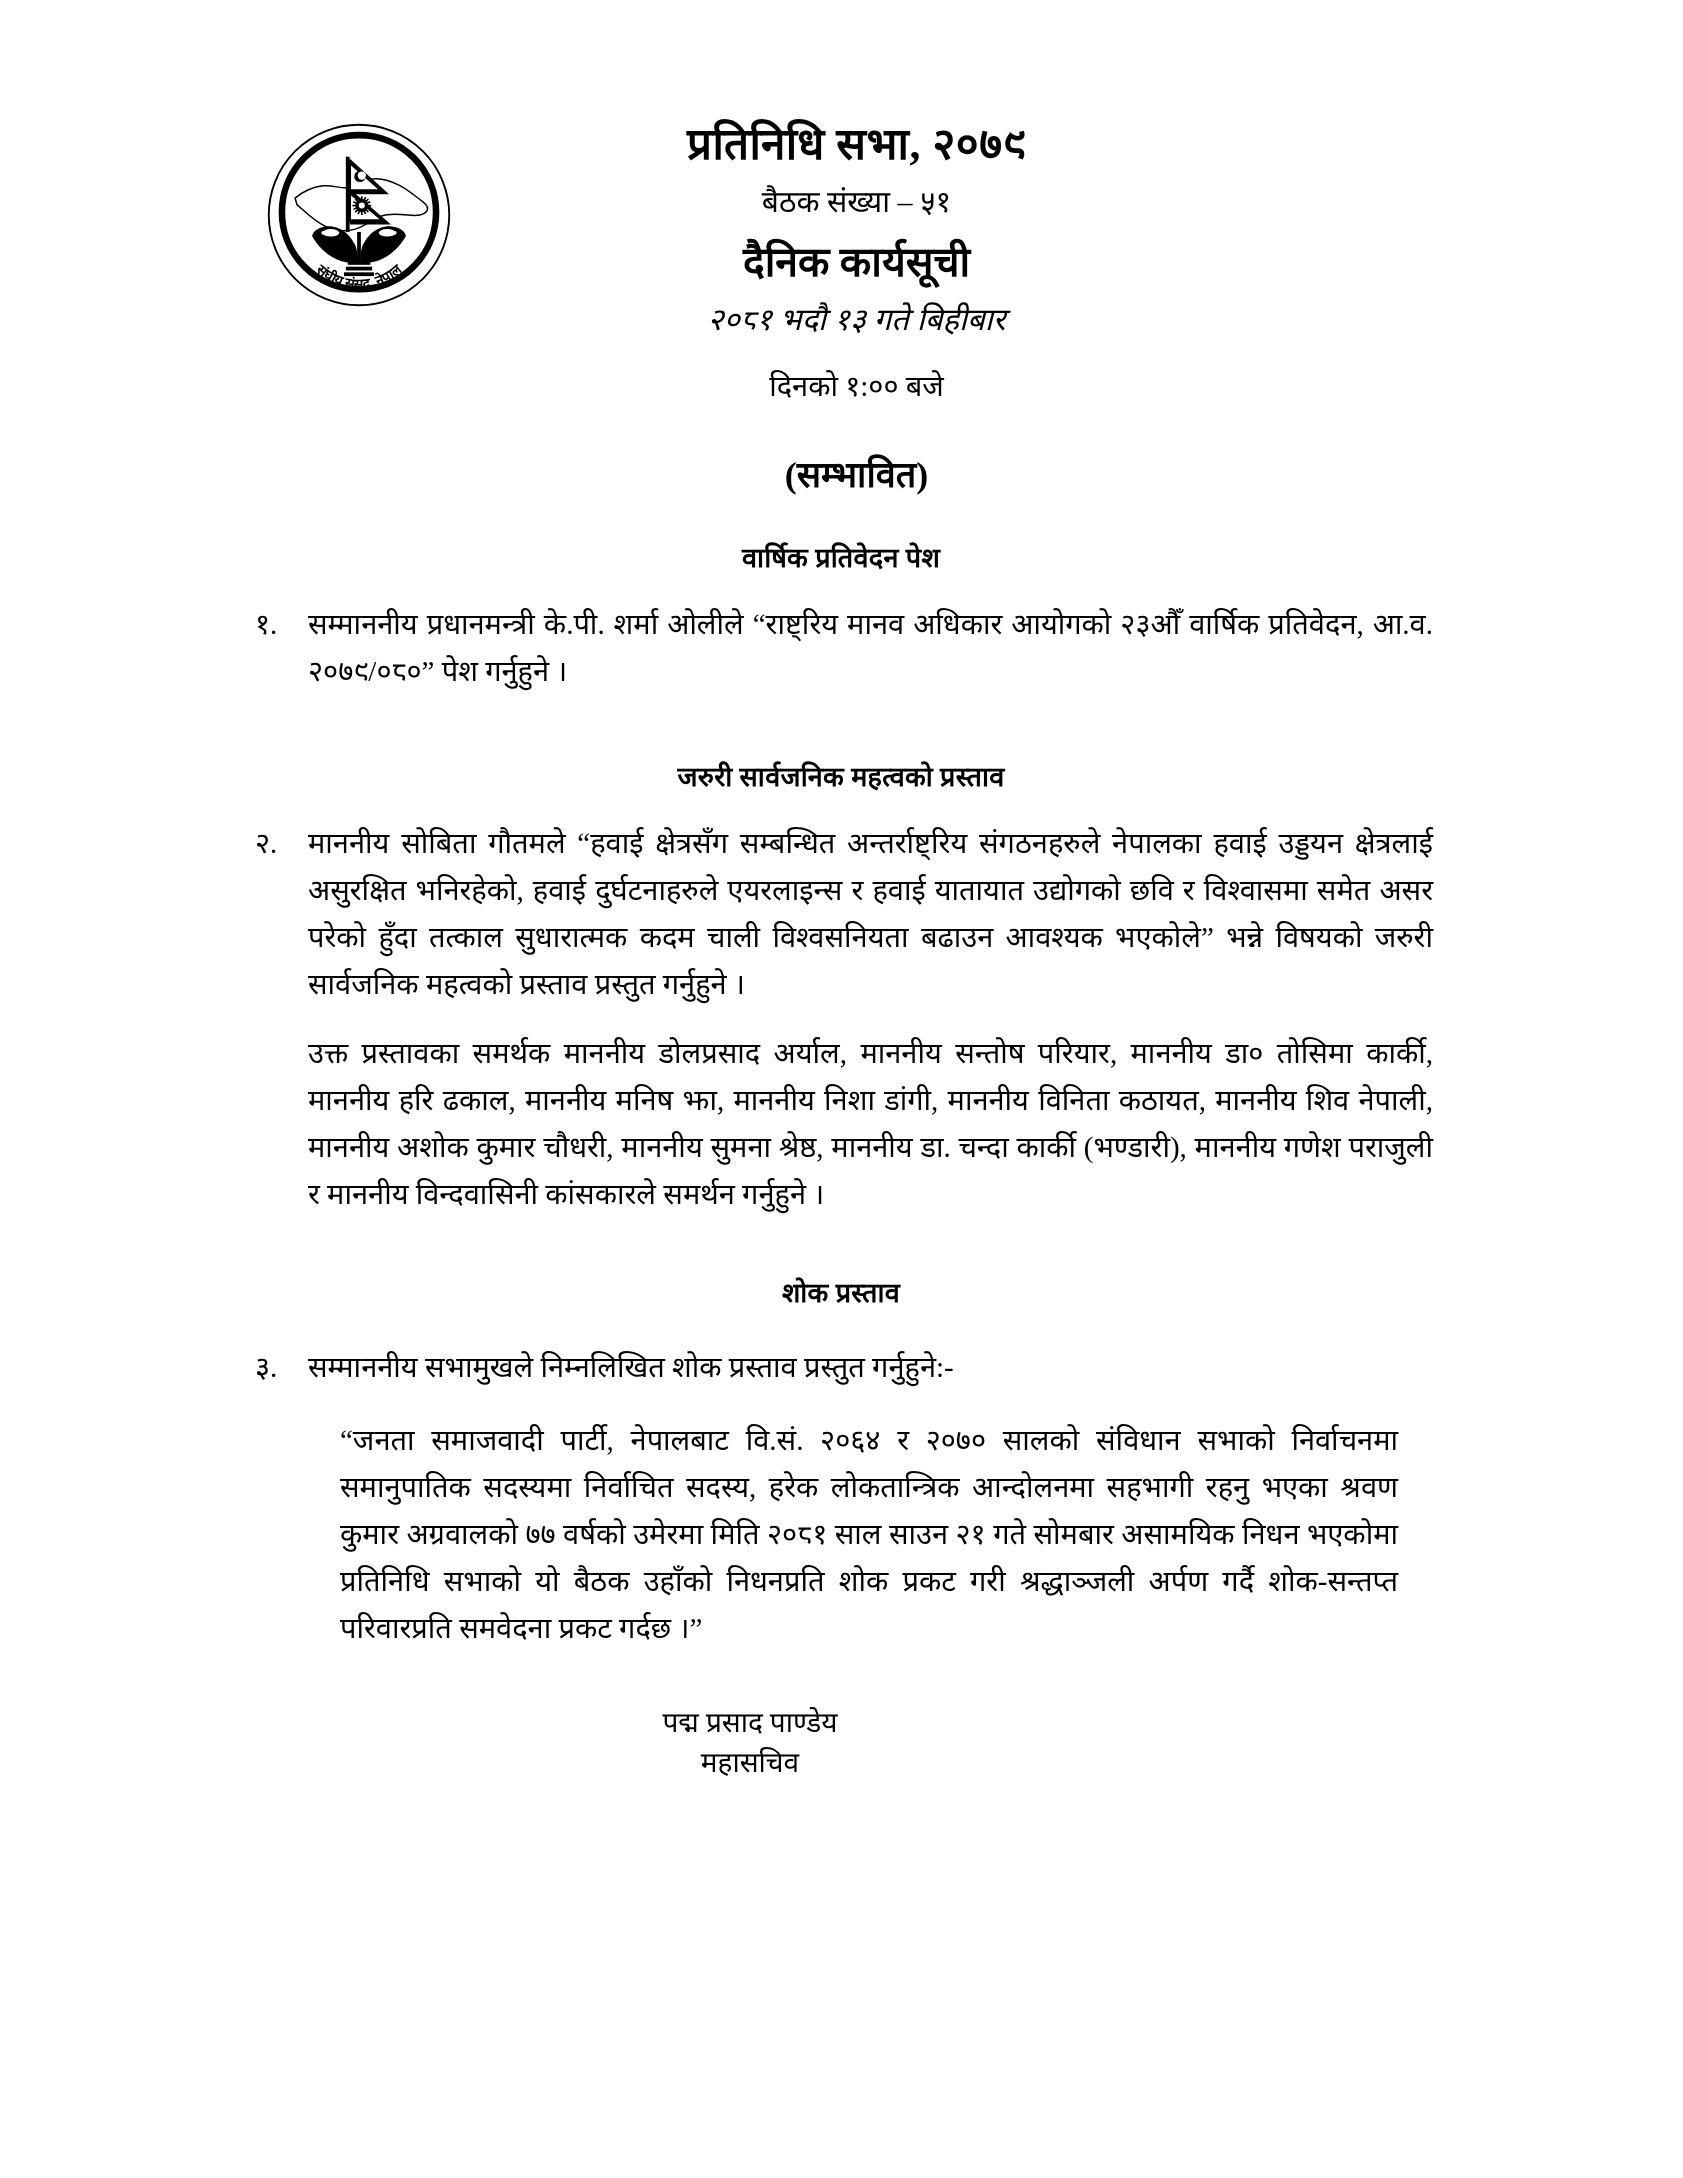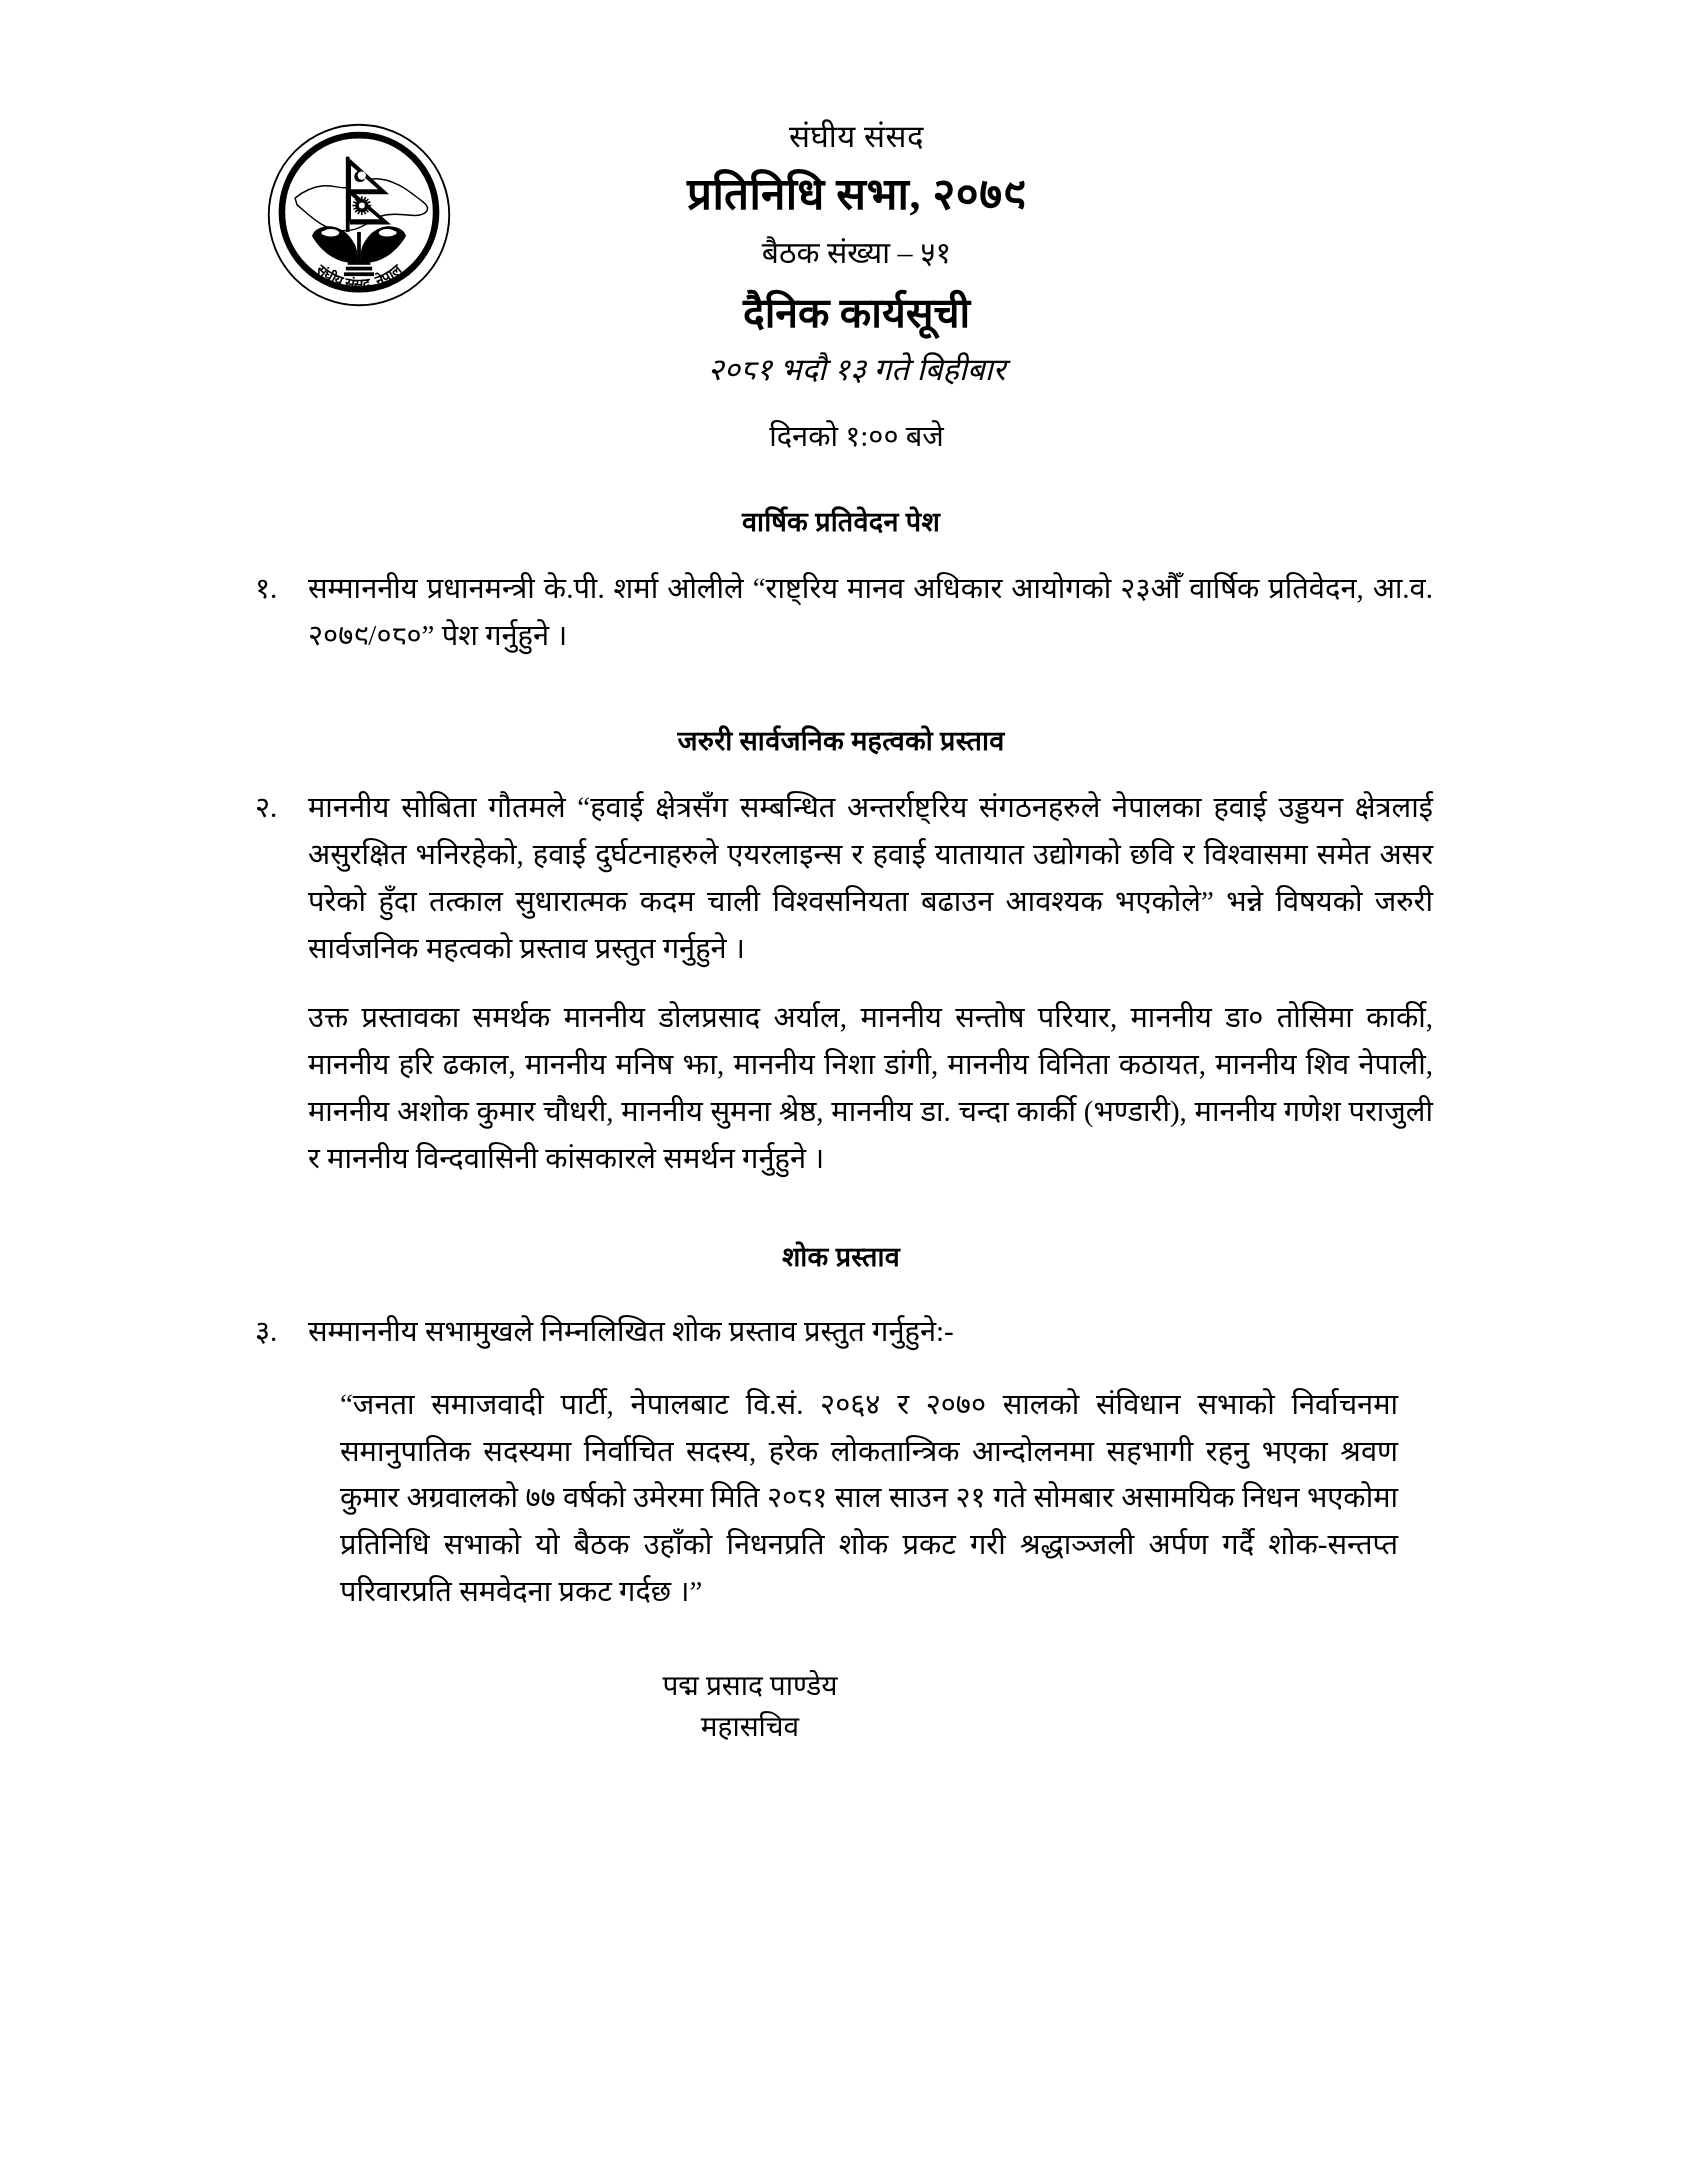--- a/index.html
+++ b/index.html
@@ -226,26 +226,26 @@
         <rect x="98" y="118" width="4" height="34" fill="#000"></rect>
 
         <path id="emblemArc" d="M 40 140 A 66 66 0 0 0 160 140" fill="none"></path>
         <text font-family="'Liberation Serif', serif" font-size="15" font-weight="bold" fill="#000">
           <textPath href="#emblemArc" startOffset="50%" text-anchor="middle">संघीय संसद, नेपाल</textPath>
         </text>
       </svg>
     </div>
 
     <div class="header-stack">
-      <div class="h-org">संघीय संसद</div>
       <div class="h-title">प्रतिनिधि सभा, २०७९</div>
       <div class="h-sitting">बैठक संख्या – ५१</div>
       <div class="h-doctitle">दैनिक कार्यसूची</div>
       <div class="h-date">२०८१ भदौ १३ गते बिहीबार</div>
       <div class="h-time">दिनको १:०० बजे</div>
+      <div class="h-tentative">(सम्भावित)</div>
     </div>
   </div>
 
   <div class="body-area">
 
     <div class="section-heading sh-1">वार्षिक प्रतिवेदन पेश</div>
     <div class="item">
       <div class="item-num">१.</div>
       <div class="item-text">सम्माननीय प्रधानमन्त्री के.पी. शर्मा ओलीले “राष्ट्रिय मानव अधिकार आयोगको २३औँ वार्षिक प्रतिवेदन, आ.व. २०७९/०८०” पेश गर्नुहुने ।</div>
     </div>

